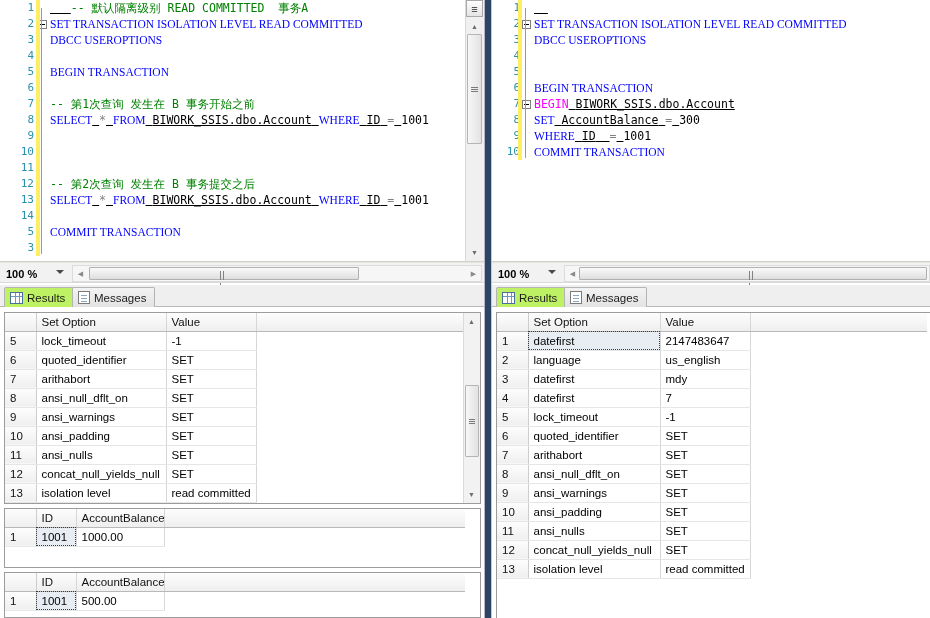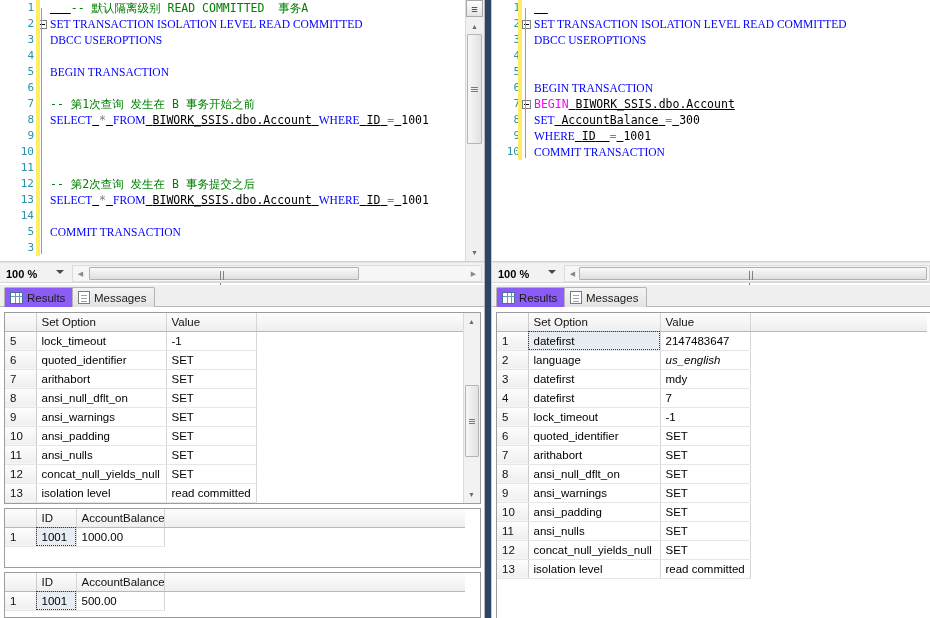--- a/index.html
+++ b/index.html
@@ -82,21 +82,21 @@
   .hthumb .grip { position:absolute; left:50%; margin-left:-4px; top:2px; width:8px; height:9px; }
   .hthumb .grip i { display:inline-block; width:1px; height:9px; background:#828282; margin-right:2px; }
 
   
   .tabrow { position:absolute; left:0; right:0; height:22px; background:#efefef;
             border-bottom:1px solid #b8b8b8; }
   .tab { position:absolute; top:2px; height:20px; display:flex; align-items:center;
          gap:4px; padding:0 8px 0 5px; font-size:11.5px; color:#1b1b1b;
          border:1px solid #b4b4b4; border-bottom:none;
          border-radius:2px 2px 0 0; }
-  .tab.active { background:#8b5cf6; }
+  .tab.active { background:#bef264; }
   .tab.inactive { background:linear-gradient(#f3f3f3,#e3e3e3); }
   .ico-grid { width:13px; height:12px; border:1px solid #4a6f9a; background:#fff; position:relative; }
   .ico-grid::before { content:""; position:absolute; left:0; right:0; top:3px; height:1px; background:#6f96c0; }
   .ico-grid::after { content:""; position:absolute; top:0; bottom:0; left:4px; width:1px; background:#6f96c0; box-shadow:4px 0 0 #6f96c0; }
   .ico-msg { width:12px; height:13px; border:1px solid #7a7a7a; background:#fff; position:relative; }
   .ico-msg i { position:absolute; left:2px; right:2px; height:1px; background:#8aa7c4; }
 
   
   .grid-wrap { position:absolute; background:#fff; border:1px solid #9c9c9c; overflow:hidden; }
   table.grid { border-collapse:collapse; table-layout:fixed; font-size:11.5px; }
@@ -367,21 +367,21 @@
           <tbody>
             <tr class="sel">
               <td class="rn" style="width: 31px;">1</td>
               <td class="c0" style="width: 132px;">datefirst</td>
               <td style="width: 90px;">2147483647</td>
               <td style="border-right: none; border-bottom: none;"></td>
             </tr>
             <tr>
               <td class="rn" style="width: 31px;">2</td>
               <td class="c0" style="width: 132px;">language</td>
-              <td style="width: 90px; font-style: italic;">us_english</td>
+              <td style="width: 90px;">us_english</td>
               <td style="border-right: none; border-bottom: none;"></td>
             </tr>
             <tr>
               <td class="rn" style="width: 31px;">3</td>
               <td class="c0" style="width: 132px;">datefirst</td>
               <td style="width: 90px;">mdy</td>
               <td style="border-right: none; border-bottom: none;"></td>
             </tr>
             <tr>
               <td class="rn" style="width: 31px;">4</td>

